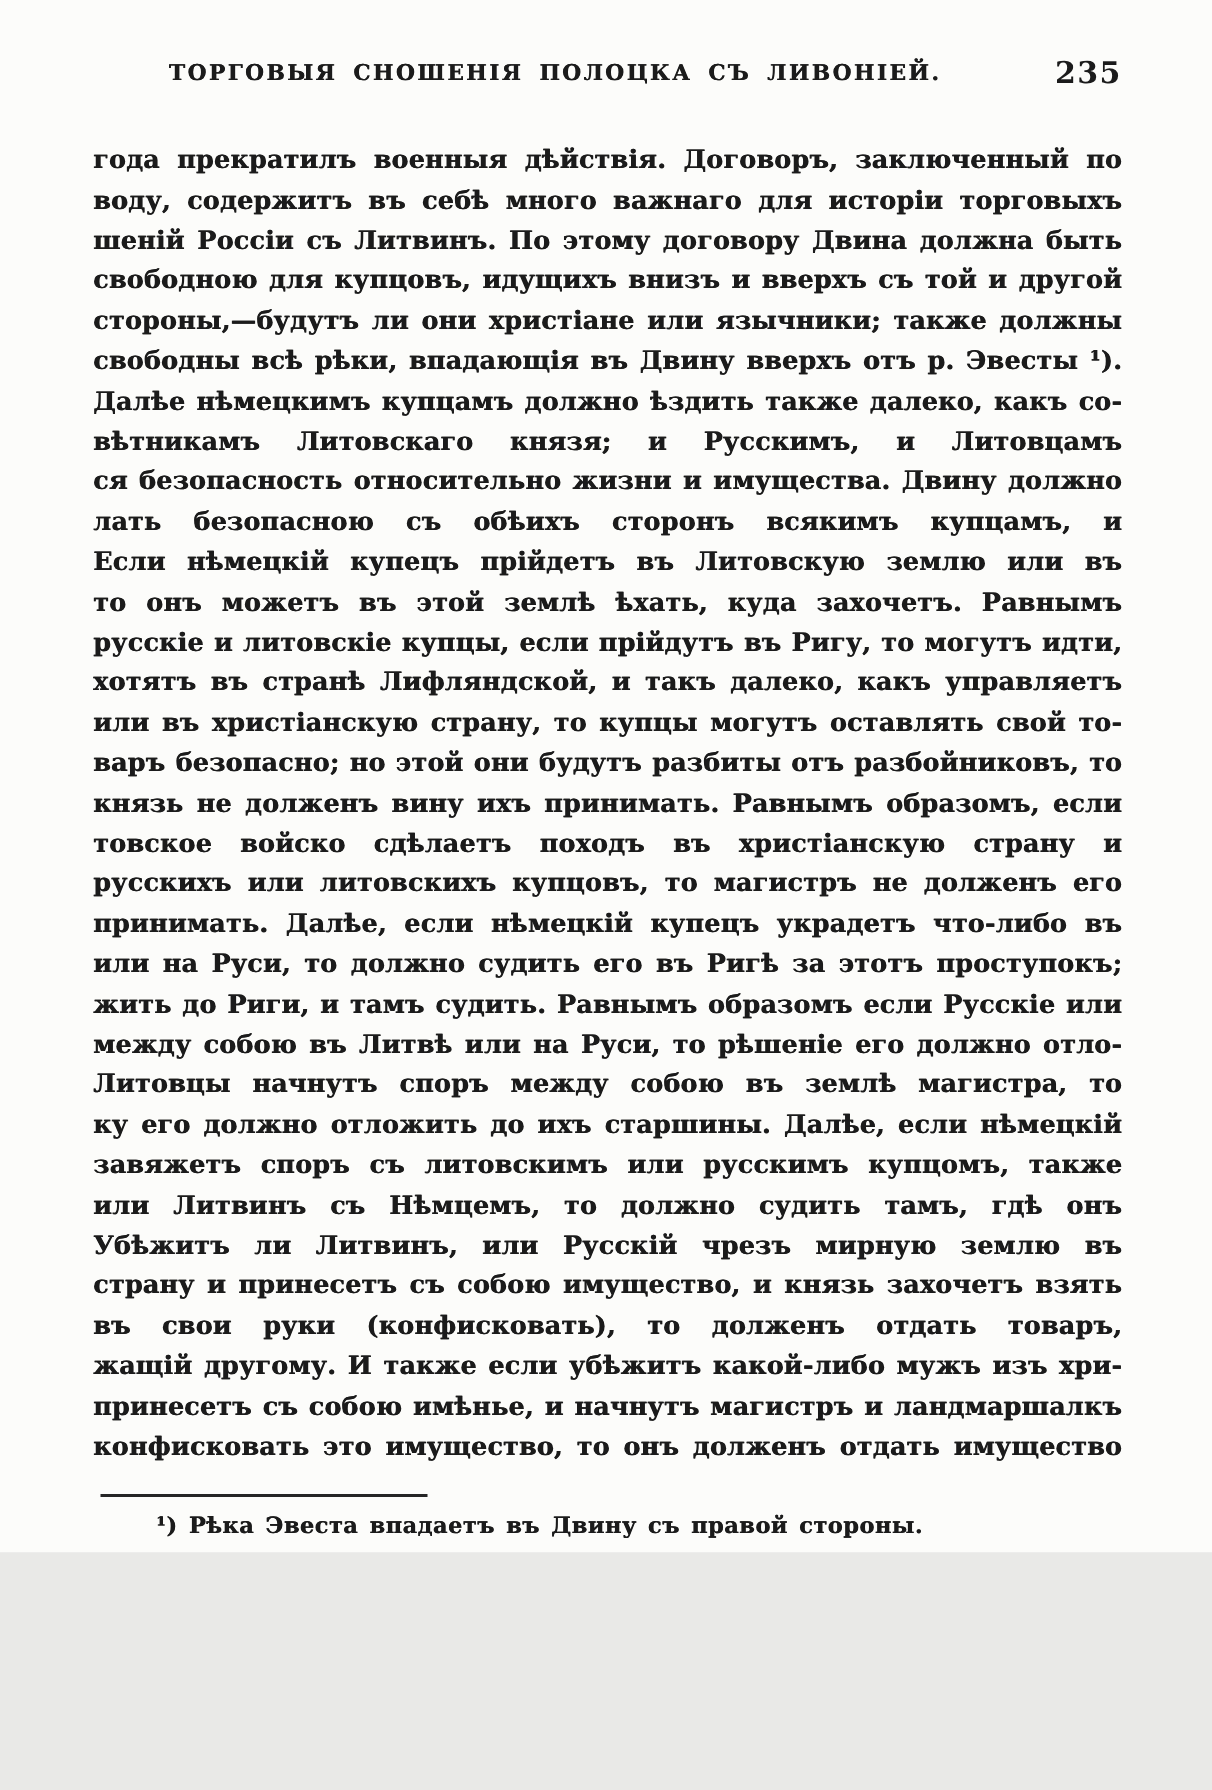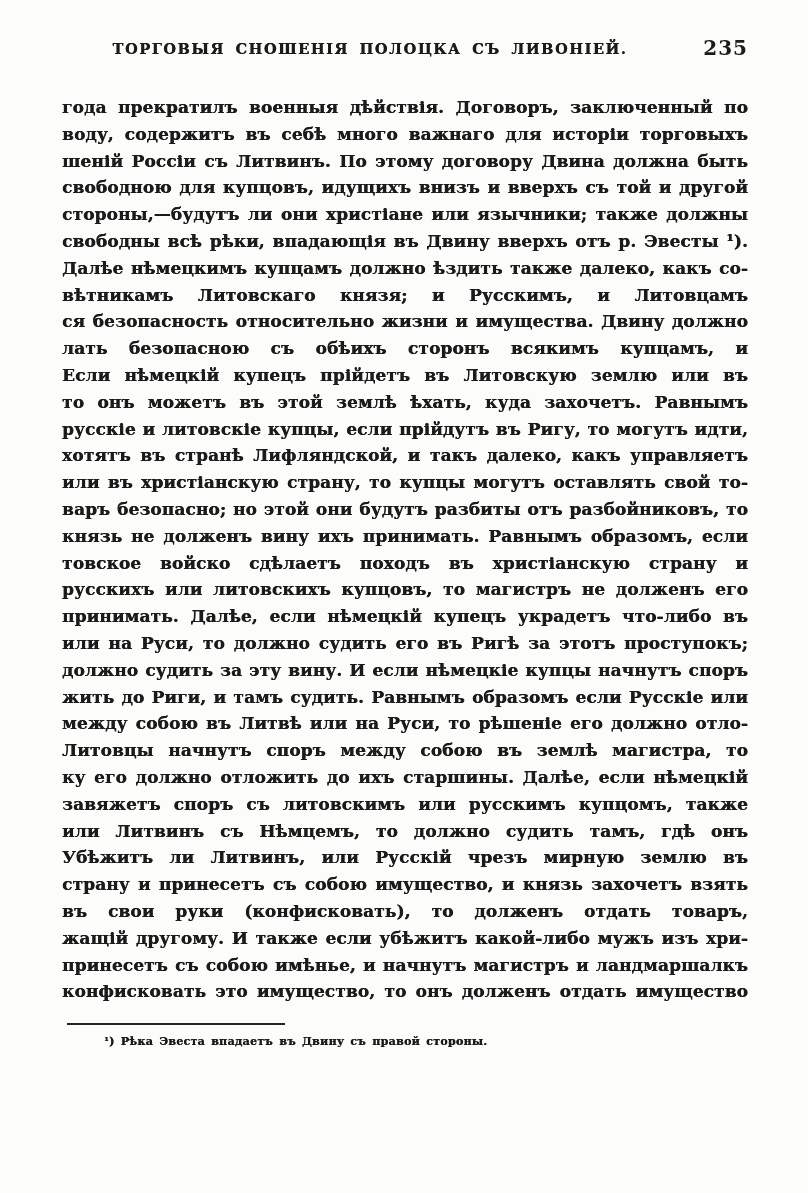--- a/index.html
+++ b/index.html
@@ -2,21 +2,21 @@
 <html style="--ink: #1b1b1b; --paper: #fcfcfa;"><head>
 <meta charset="utf-8">
 <style>
   :root{
     --ink:#1b1b1b;
     --paper:#fcfcfa;
   }
   html,body{margin:0;padding:0;background:#e9e9e7;}
   .page{
     position:relative;
-    width:808px;height:1193px;
+    width:808px;height:1035px;
     margin:0 auto;
     background:var(--paper);
     color:var(--ink);
     font-family:"DejaVu Serif","Liberation Serif",serif;
     overflow:hidden;
     box-sizing:border-box;
   }
   .running-head{
     position:relative;
     margin:40px 60px 0 62px;
@@ -57,21 +57,21 @@
     height:26.8px;
   }
   .footnote-rule{
     margin:18px 0 0 67px;
     width:218px;
     border-top:2px solid #252525;
   }
   .footnote{
     margin:10px 60px 0 62px;
     padding-left:42px;
-    font-size:11px;
+    font-size:15px;
     font-weight:700;
     letter-spacing:0.3px;
     word-spacing:2px;
     text-shadow:0.3px 0 0 currentColor;
   }
 </style>
 </head>
 <body>
 
 <div class="page">
@@ -96,21 +96,20 @@
     <div class="line">то онъ можетъ въ этой землѣ ѣхать, куда захочетъ. Равнымъ образомъ</div>
     <div class="line">русскіе и литовскіе купцы, если прійдутъ въ Ригу, то могутъ идти, куда</div>
     <div class="line">хотятъ въ странѣ Лифляндской, и такъ далеко, какъ управляетъ ма-</div>
     <div class="line">или въ христіанскую страну, то купцы могутъ оставлять свой то-</div>
     <div class="line">варъ безопасно; но этой они будутъ разбиты отъ разбойниковъ, то</div>
     <div class="line">князь не долженъ вину ихъ принимать. Равнымъ образомъ, если ли-</div>
     <div class="line">товское войско сдѣлаетъ походъ въ христіанскую страну и разобьетъ</div>
     <div class="line">русскихъ или литовскихъ купцовъ, то магистръ не долженъ его вину</div>
     <div class="line">принимать. Далѣе, если нѣмецкій купецъ украдетъ что-либо въ Литвѣ</div>
     <div class="line">или на Руси, то должно судить его въ Ригѣ за этотъ проступокъ;</div>
-    <div class="line">должно судить за эту вину. И если нѣмецкіе купцы начнутъ споръ</div>
     <div class="line">жить до Риги, и тамъ судить. Равнымъ образомъ если Русскіе или</div>
     <div class="line">между собою въ Литвѣ или на Руси, то рѣшеніе его должно отло-</div>
     <div class="line">Литовцы начнутъ споръ между собою въ землѣ магистра, то разбор-</div>
     <div class="line">ку его должно отложить до ихъ старшины. Далѣе, если нѣмецкій купецъ</div>
     <div class="line">завяжетъ споръ съ литовскимъ или русскимъ купцомъ, также Русскій</div>
     <div class="line">или Литвинъ съ Нѣмцемъ, то должно судить тамъ, гдѣ онъ произошелъ.</div>
     <div class="line">Убѣжитъ ли Литвинъ, или Русскій чрезъ мирную землю въ христіанскую</div>
     <div class="line">страну и принесетъ съ собою имущество, и князь захочетъ взять его</div>
     <div class="line">въ свои руки (конфисковать), то долженъ отдать товаръ, принадле-</div>
     <div class="line">жащій другому. И также если убѣжитъ какой-либо мужъ изъ хри-</div>

